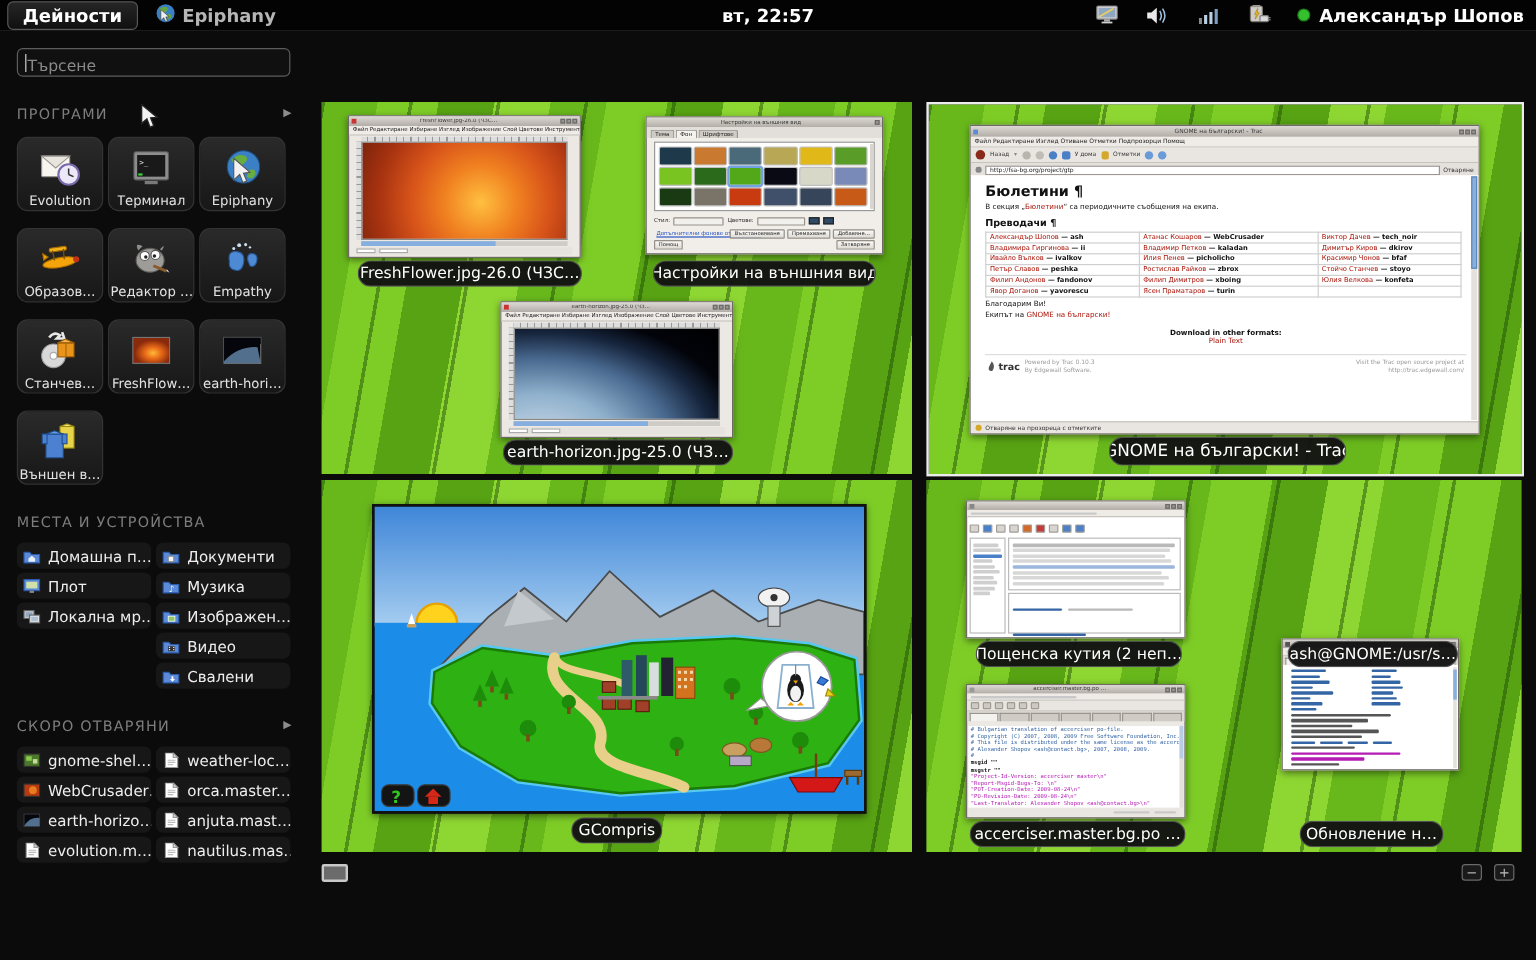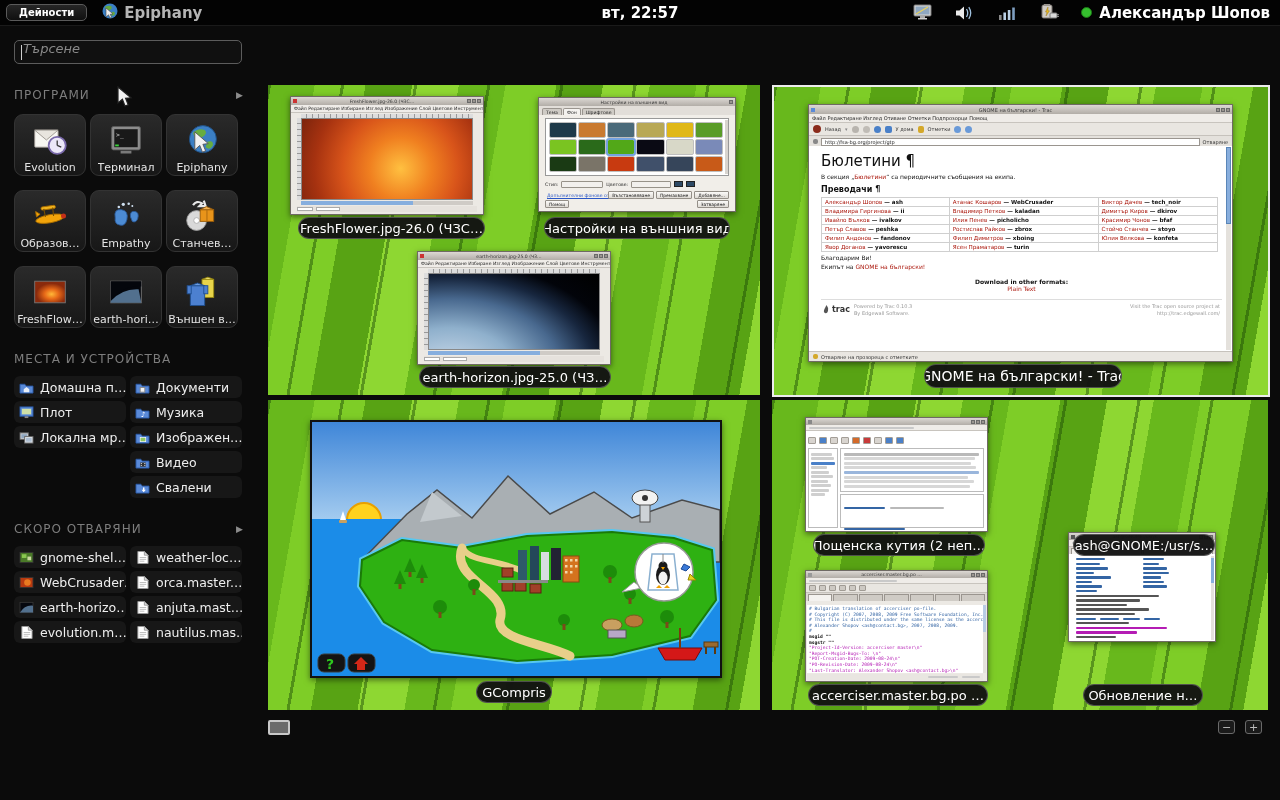--- a/index.html
+++ b/index.html
@@ -3,33 +3,33 @@
 <meta charset="utf-8">
 <style>
   html,body{margin:0;padding:0;background:#000;}
   *{box-sizing:border-box;}
   .screen{position:relative;width:1280px;height:800px;background:#0b0b0b;overflow:hidden;
     font-family:"DejaVu Sans","Liberation Sans",sans-serif;color:#eee;}
 
   
   .topbar{position:absolute;left:0;top:0;width:1280px;height:26px;background:#030303;
     display:flex;align-items:center;z-index:50;border-bottom:1px solid #1a1a1a;}
-  .activities{margin-left:6px;padding:2px 12px;font-size:10px;font-weight:bold;color:#fff;
+  .activities{margin-left:6px;padding:2px 12px;font-size:15px;font-weight:bold;color:#fff;
     background:linear-gradient(#262626,#101010);border:1px solid #5a5a5a;border-radius:5px;}
   .appmenu{display:flex;align-items:center;gap:5px;margin-left:14px;font-size:15px;font-weight:bold;color:#b5b5b5;}
   .clock{position:absolute;left:0;right:0;text-align:center;font-size:15px;font-weight:bold;color:#fff;pointer-events:none;}
   .tray{margin-left:auto;display:flex;align-items:center;gap:22px;padding-right:10px;}
   .tray .ticon{width:20px;height:18px;display:flex;align-items:center;justify-content:center;}
   .user{display:flex;align-items:center;gap:7px;font-size:15px;font-weight:bold;color:#fff;}
   .statusdot{width:11px;height:11px;border-radius:50%;background:#35c02e;border:1px solid #1c7a18;}
 
   
   .dash{position:absolute;left:0;top:26px;width:258px;bottom:0;padding:14px 14px 0 14px;}
   .search{position:relative;width:228px;height:24px;background:#101010;border:1px solid #5c5c5c;
-    border-radius:5px;color:#8a8a8a;font-size:13px;display:flex;align-items:flex-start;padding-left:8px;font-style:italic;}
+    border-radius:5px;color:#8a8a8a;font-size:13px;display:flex;align-items:flex-end;padding-left:8px;}
   .caret{position:absolute;left:6px;top:4px;width:1px;height:15px;background:#cfcfcf;}
   .sechdr{display:flex;align-items:center;justify-content:space-between;color:#7d7d7d;
     font-size:12px;letter-spacing:1px;margin-top:24px;}
   .sechdr .exp{color:#8c8c8c;font-size:9px;}
   .appgrid{display:grid;grid-template-columns:repeat(3,72px);gap:14px 4px;margin-top:12px;}
   .tile{width:72px;height:62px;border-radius:9px;background:linear-gradient(#2a2a2a,#171717);
     border:1px solid #333;display:flex;flex-direction:column;align-items:center;padding-top:5px;}
   .tico{width:40px;height:40px;display:flex;align-items:center;justify-content:center;}
   .tlabel{font-size:11px;color:#e3e3e3;margin-top:1px;white-space:nowrap;overflow:hidden;max-width:68px;}
   .cols2{display:flex;gap:4px;margin-top:10px;}
@@ -101,21 +101,21 @@
   .ic{display:inline-block;border-radius:2px;}
   .ep-url{height:11px;background:#e4e1dc;display:flex;align-items:center;gap:3px;padding:0 4px;font-size:5px;color:#333;}
   .ep-url .urlbox{flex:1;height:8px;background:#fff;border:0.5px solid #9a958f;display:flex;align-items:center;
     padding:0 3px;color:#222;gap:2px;}
   .ep-body{position:absolute;left:0;top:41px;right:0;bottom:10px;background:#fff;overflow:hidden;
     padding:4px 10px 0 12px;color:#111;}
   .ep-scroll{position:absolute;right:1px;top:42px;width:5px;bottom:11px;background:#e4e1dc;}
   .ep-scroll i{display:block;width:100%;height:38%;background:#88aedd;border:0.5px solid #5a86b8;}
   .ep-status{position:absolute;left:0;bottom:0;right:0;height:10px;background:#e9e6e1;border-top:1px solid #c6c2bc;
     font-size:5px;color:#333;display:flex;align-items:center;gap:3px;padding:0 4px;}
-  .t-h1{font-size:15px;font-weight:normal;margin:2px 0 3px;}
+  .t-h1{font-size:12px;font-weight:bold;margin:2px 0 3px;}
   .t-h2{font-size:8px;font-weight:bold;margin:5px 0 3px;}
   .t-p{font-size:6px;margin:2px 0;}
   .red{color:#aa1409;}
   .t-table{border-collapse:collapse;width:99%;margin:2px 0;}
   .t-table td{border:0.5px solid #cfcfcf;font-size:5.6px;padding:1px 3px;white-space:nowrap;overflow:hidden;}
   .t-table .tl{color:#aa1409;}
   .t-table .tn{font-weight:bold;color:#111;margin-left:2px;}
   .t-dl{text-align:center;margin-top:8px;font-size:6px;}
   .t-foot{display:flex;justify-content:space-between;align-items:flex-start;border-top:1px solid #ddd;
     margin-top:7px;padding:3px 2px 0;}
@@ -284,20 +284,36 @@
           <svg width="36" height="36" viewBox="0 0 40 40">
               <ellipse cx="20" cy="23" rx="16" ry="4.5" fill="#f2a40a" stroke="#a86c00" transform="rotate(-10 20 23)"></ellipse>
               <rect x="10" y="9" width="16" height="3.5" rx="1.5" fill="#f2b41e" stroke="#a86c00" transform="rotate(-8 18 11)"></rect>
               <line x1="13" y1="12" x2="15" y2="21" stroke="#7a5200" stroke-width="1.2"></line>
               <line x1="23" y1="10.5" x2="24" y2="20" stroke="#7a5200" stroke-width="1.2"></line>
               <circle cx="35" cy="20" r="2.8" fill="#c43018"></circle>
               <polygon points="4,15 9,18 5,21" fill="#f2a40a" stroke="#a86c00"></polygon>
             </svg>
         </div>
         <div class="tlabel">Образов…</div>
+      </div>
+      <div class="tile">
+        <div class="tico">
+          <svg width="36" height="36" viewBox="0 0 40 40">
+              <ellipse cx="19" cy="21" rx="13" ry="11" fill="#9d9c98" stroke="#5d5c58"></ellipse>
+              <path d="M8 12 Q4 4 12 8Z" fill="#8d8c88"></path>
+              <path d="M28 11 Q34 4 30 12Z" fill="#8d8c88"></path>
+              <circle cx="14" cy="17" r="4.2" fill="#fff" stroke="#555"></circle>
+              <circle cx="24" cy="16" r="4.2" fill="#fff" stroke="#555"></circle>
+              <circle cx="15" cy="18" r="1.6" fill="#222"></circle>
+              <circle cx="23" cy="17" r="1.6" fill="#222"></circle>
+              <line x1="22" y1="26" x2="34" y2="31" stroke="#8a5a2a" stroke-width="2.6"></line>
+              <polygon points="34,31 37,32.5 34.6,29.2" fill="#e8e8e8"></polygon>
+            </svg>
+        </div>
+        <div class="tlabel">Редактор …</div>
       </div>
       <div class="tile">
         <div class="tico">
           <svg width="36" height="36" viewBox="0 0 40 40">
               <circle cx="12" cy="10" r="1.4" fill="#cfe0f0"></circle>
               <circle cx="17" cy="7" r="1.8" fill="#cfe0f0"></circle>
               <circle cx="23" cy="6.5" r="1.4" fill="#cfe0f0"></circle>
               <circle cx="27" cy="9" r="1.1" fill="#cfe0f0"></circle>
               <path d="M8 22 Q6 12 15 13 Q23 14 21 24 Q19 32 13 30 Q7 29 8 22Z" fill="#4c8bd4" stroke="#2a5a9a"></path>
               <path d="M25 21 Q24 14 30 15 Q35 16 33 23 Q31 28 27 26Z" fill="#4c8bd4" stroke="#2a5a9a"></path>

